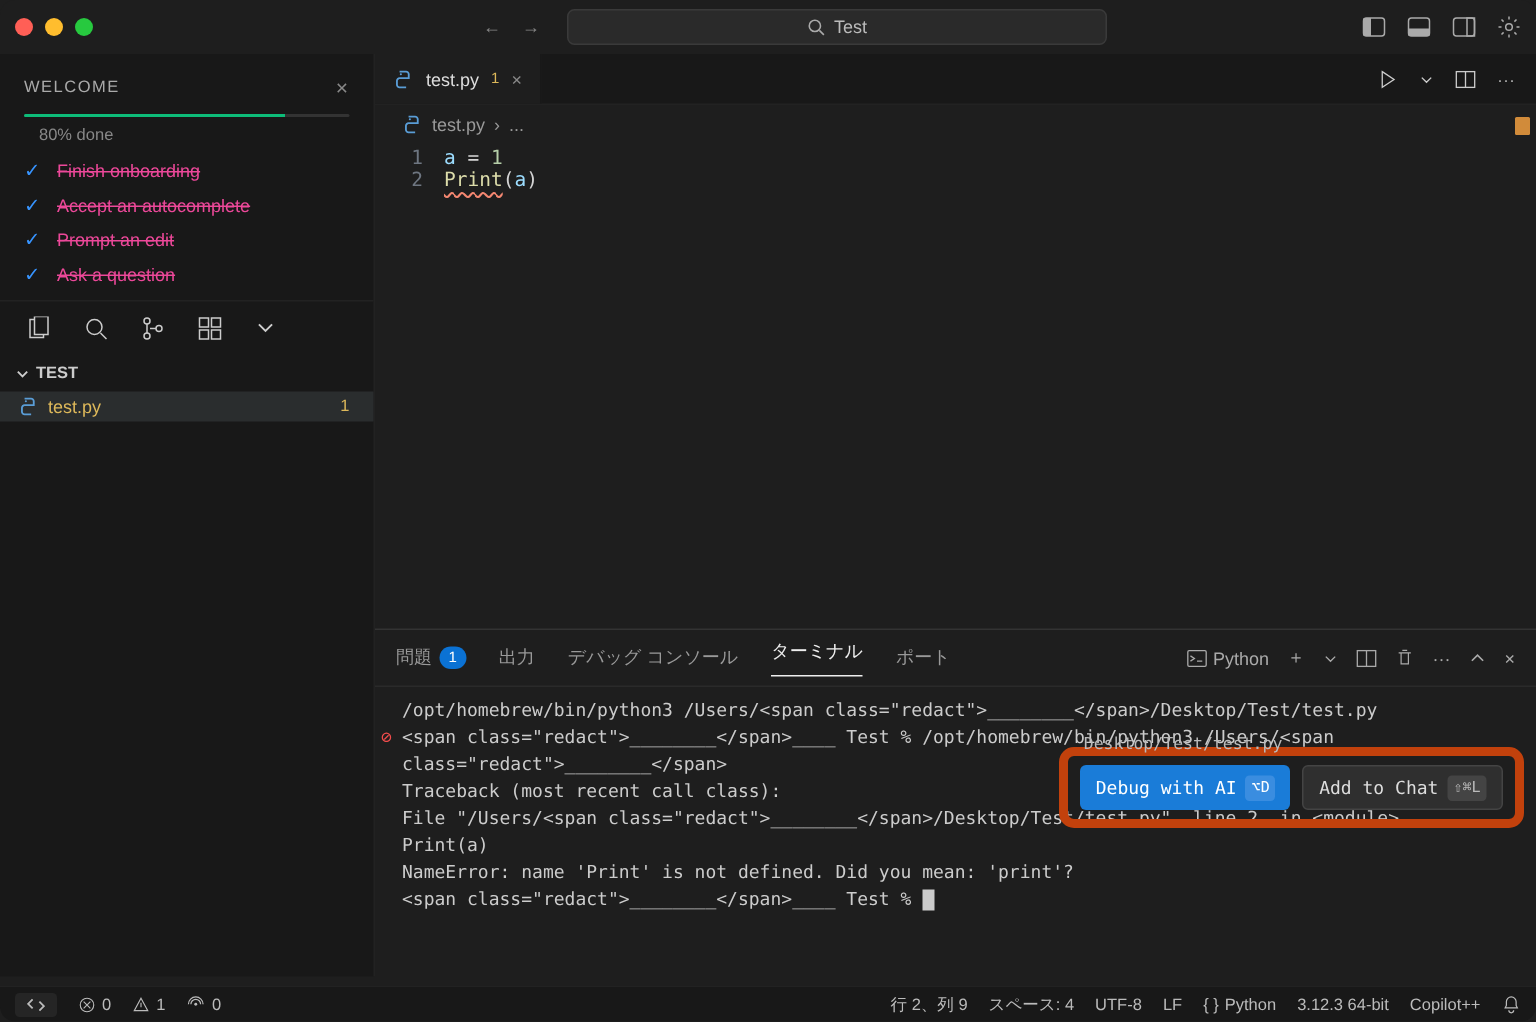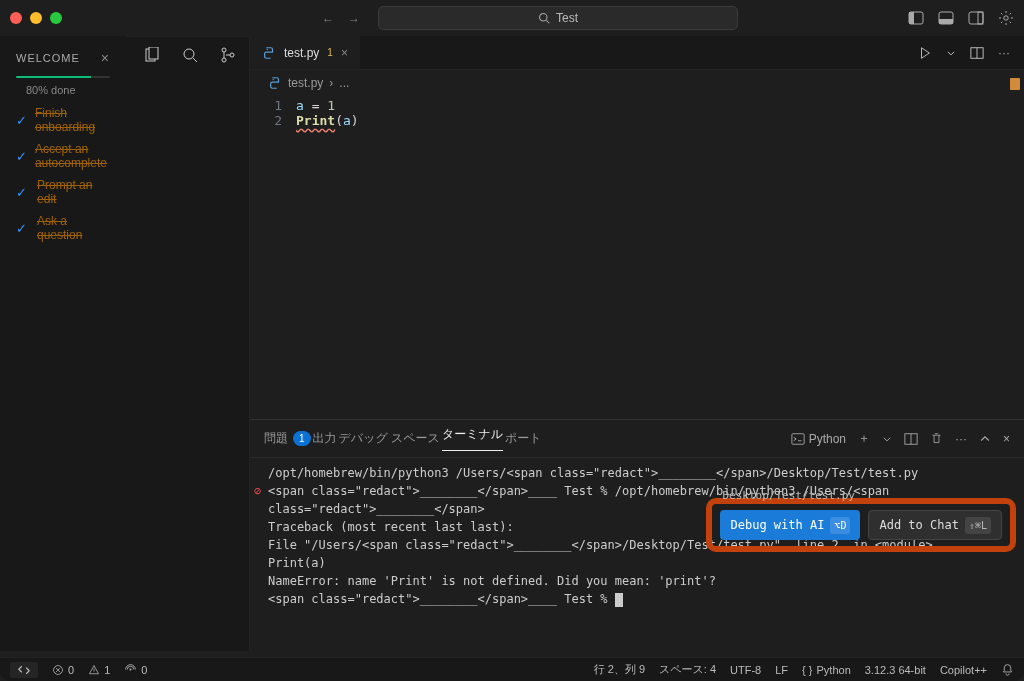--- a/index.html
+++ b/index.html
@@ -47,39 +47,39 @@
 
   
   .main {
     display:flex;
     height: 615px;
   }
   .sidebar {
     width: 250px;
     background:#181818;
     display:flex;
-    flex-direction:row;
+    flex-direction:column;
     border-right:1px solid #222;
   }
   .welcome-panel {
     padding: 14px 16px 10px 16px;
     position:relative;
   }
   .welcome-header {
     display:flex; justify-content:space-between; align-items:center;
     color:#aaa; font-size:11px; letter-spacing:1px;
   }
   .close-x { color:#888; cursor:pointer; font-size:14px; }
   .progress-track { height:2px; background:#333; margin-top:10px; border-radius:2px; overflow:hidden;}
   .progress-fill { height:100%; background:#0dbc79; width:80%; }
   .pct { color:#888; font-size:11px; margin-top:6px;padding-left:10px; }
   .checklist { margin-top:10px; display:flex; flex-direction:column; gap:8px; }
   .check-item { display:flex; align-items:center; gap:8px; font-size:12px; }
   .check-icon { color:#3794ff; font-size:13px; width:14px; }
-  .done-strike { color:#a16207; text-decoration:line-through; }
+  .done-strike { color:#ec4899; text-decoration:line-through; }
   .radio-icon { width:10px; height:10px; border:1.5px solid #888; border-radius:50%; display:inline-block; }
 
   .sidebar-icons {
     display:flex; gap:22px; padding:10px 18px; color:#aaa;
     border-top:1px solid #222;
   }
   .sidebar-icons .ico { cursor:pointer; }
 
   .explorer-header {
     padding:6px 10px; font-size:11px; color:#ccc; font-weight:600;
@@ -128,37 +128,37 @@
     font-family: "Menlo","Consolas",monospace;
     font-size:13px;
     padding:2px 0;
   }
   .code-line { display:flex; }
   .gutter { width:46px; text-align:right; color:#6e7681; padding-right:14px; user-select:none;}
   .code-text { white-space:pre; }
   .tok-var{color:#9cdcfe;}
   .tok-op{color:#d4d4d4;}
   .tok-num{color:#b5cea8;}
-  .tok-func{color:#dcdcaa; position:relative;font-weight:bold;}
+  .tok-func{color:#dcdcaa; position:relative;}
   .tok-paren{color:#d4d4d4;}
   .squig{ text-decoration: underline wavy #f48771; text-underline-offset:3px;}
 
   .minimap { position:absolute; right:4px; top:42px; width:10px; height:12px; background:#d18b3a; border-radius:1px;}
 
   
   .panel {
     height:232px;
     border-top:1px solid #333;
     display:flex;
     flex-direction:column;
     background:#1e1e1e;
     position:relative;
   }
   .panel-tabs {
-    display:flex; align-items:center; gap:2px;
+    display:flex; align-items:center; gap:22px;
     padding:6px 14px;
     font-size:12px;
     color:#999;
     border-bottom:1px solid #2a2a2a;
   }
   .panel-tabs .ptab { cursor:pointer; display:flex; align-items:center; gap:5px;}
   .panel-tabs .active { color:#eee; border-bottom:1px solid #eee; padding-bottom:7px;}
   .count-badge{ background:#0b72d4; color:#fff; border-radius:10px; padding:0 6px; font-size:10px; line-height:15px;}
   .panel-tabs-right{ margin-left:auto; display:flex; gap:12px; align-items:center; color:#aaa;}
   .panel-tabs-right .ico{cursor:pointer;}
@@ -411,21 +411,21 @@
       </div>
     <div class="minimap"></div>
 
     <div class="panel" style="margin-top:auto;">
       <div class="panel-tabs">
         <span class="ptab">
           <span>問題</span>
           <span class="count-badge">1</span>
         </span>
         <span class="ptab">出力</span>
-        <span class="ptab">デバッグ スペース</span>
+        <span class="ptab">デバッグ コンソール</span>
         <span class="ptab active">ターミナル</span>
         <span class="ptab">ポート</span>
 
         <div class="panel-tabs-right">
           <span class="ico" style="display:flex;gap:4px;align-items:center;">
             <svg width="14" height="14" viewBox="0 0 16 16">
                 <rect x="1" y="2" width="14" height="12" stroke="#aaa" fill="none" rx="1"></rect>
                 <path d="M3 6l3 2-3 2M8 10h4" stroke="#aaa" fill="none"></path>
               </svg>
             <span>Python</span>
@@ -453,21 +453,21 @@
                 <path d="M3 10l5-5 5 5" stroke="#aaa" fill="none" stroke-width="1.5"></path>
               </svg>
             </span>
           <span class="ico">×</span>
         </div>
       </div>
 
       <div class="term-body" id="term-body">
           <div>/opt/homebrew/bin/python3 /Users/&lt;span class="redact"&gt;________&lt;/span&gt;/Desktop/Test/test.py</div>
           <div><span class="err-dot">⊘</span>&lt;span class="redact"&gt;________&lt;/span&gt;____ Test % /opt/homebrew/bin/python3 /Users/&lt;span class="redact"&gt;________&lt;/span&gt;</div>
-          <div>Traceback (most recent last last):</div>
+          <div>Traceback (most recent call class):</div>
           <div>  File "/Users/&lt;span class="redact"&gt;________&lt;/span&gt;/Desktop/Test/test.py", line 2, in &lt;module&gt;</div>
           <div>    Print(a)</div>
           <div>NameError: name 'Print' is not defined. Did you mean: 'print'?</div>
           <div>&lt;span class="redact"&gt;________&lt;/span&gt;____ Test % <span class="cursor-block"></span></div>
 
         <div class="popup-wrap">
           <div class="popup-path">Desktop/Test/test.py</div>
           <div class="popup-btn btn-debug">
             <span>Debug with AI</span>
             <span class="kbd kbd-blue">⌥D</span>

